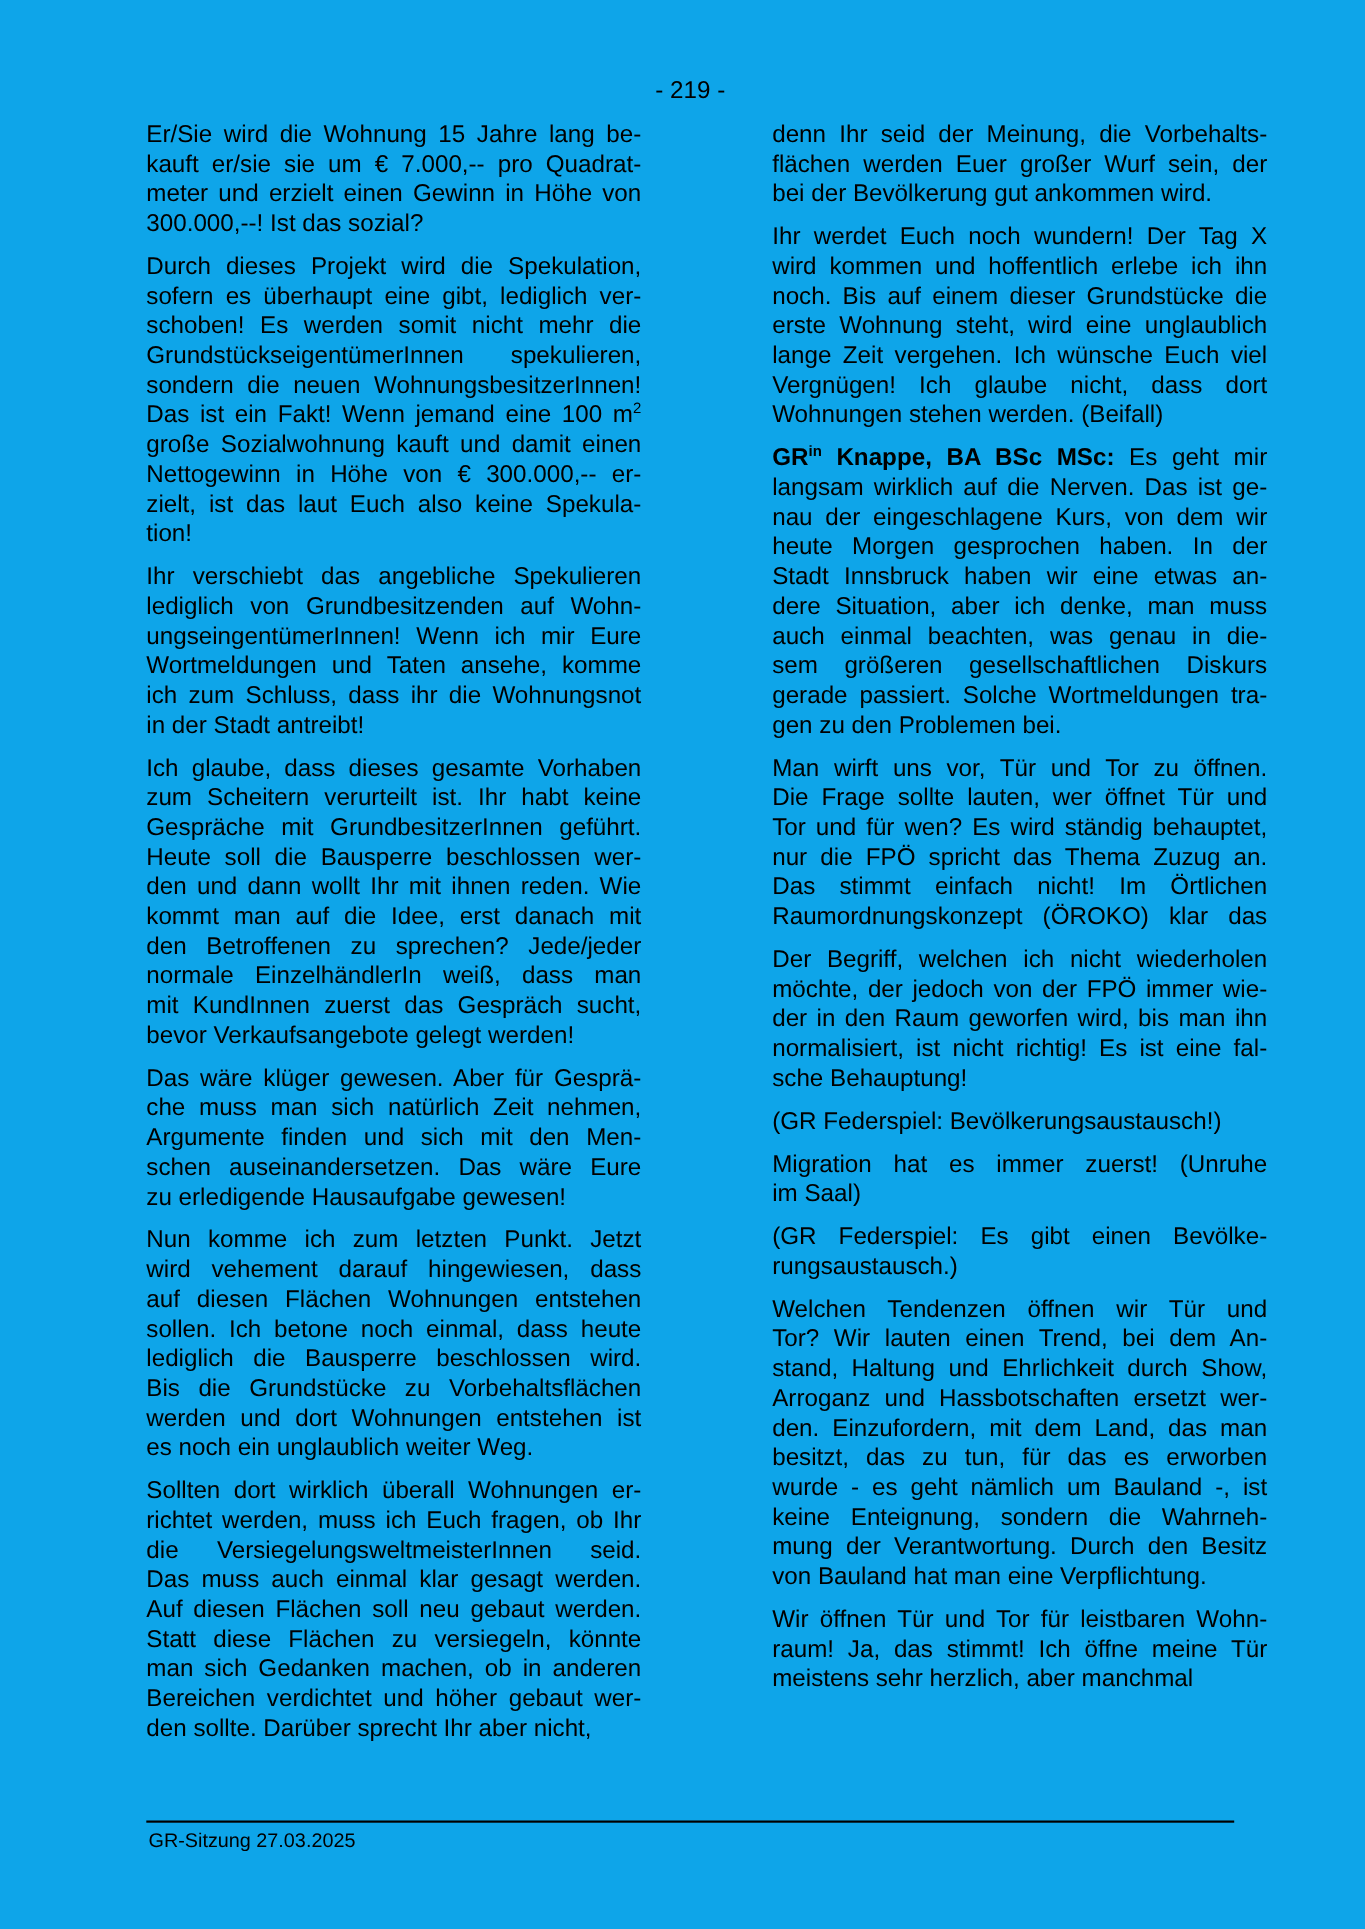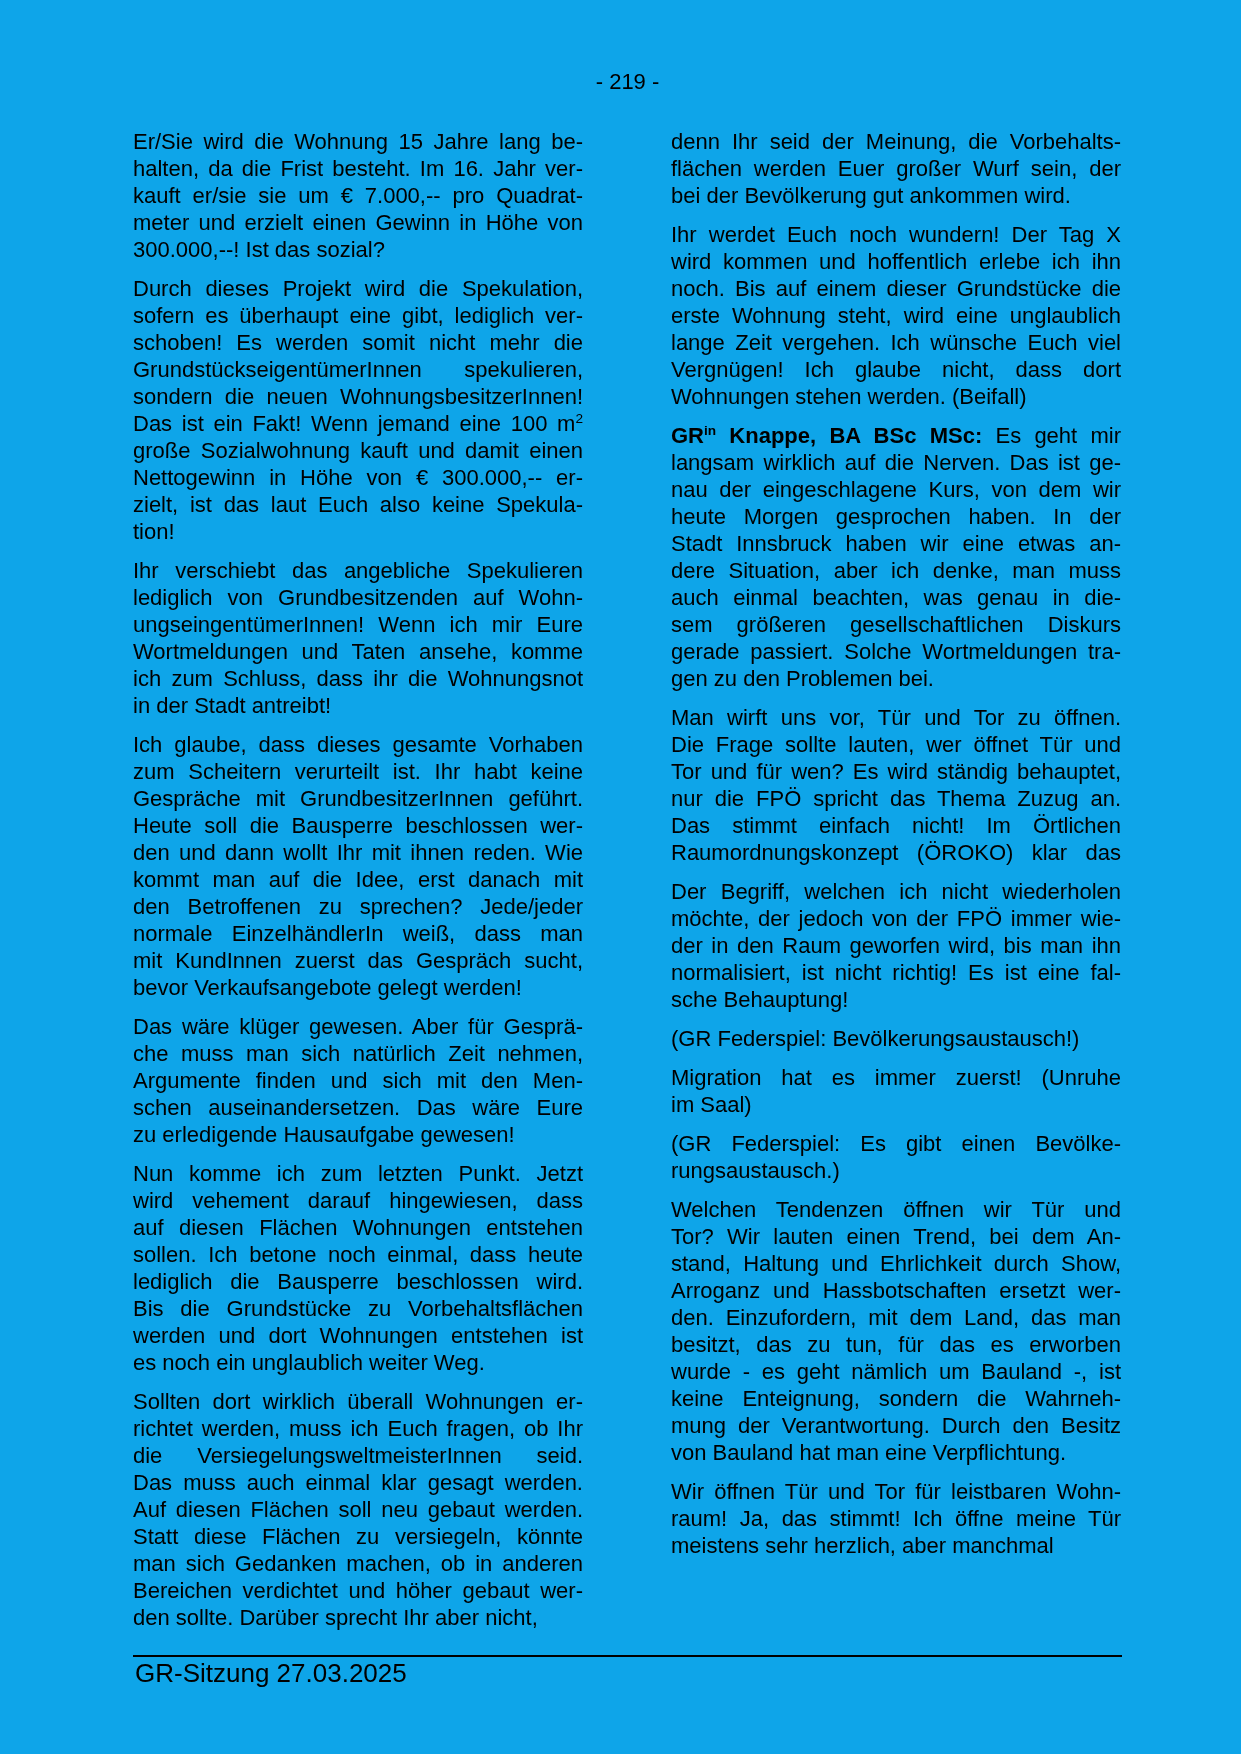--- a/index.html
+++ b/index.html
@@ -21,25 +21,25 @@
     top: 68px;
     left: 133px;
     width: 989px;
     text-align: center;
     font-size: 22px;
     line-height: 27px;
     white-space: pre;
   }
   .columns {
     position: absolute;
-    top: 128px;
+    top: 108px;
     left: 133px;
     width: 989px;
     display: flex;
-    gap: 88px;
+    gap: 119px;
   }
   .col {
     width: 450px;
     flex: 0 0 450px;
   }
   .para {
     margin: 0 0 12px 0;
     font-size: 22px;
     line-height: 27px;
   }
@@ -61,35 +61,34 @@
     top: 1655px;
     left: 133px;
     width: 989px;
     height: 0;
     border-top: 2px solid #000000;
   }
   .footer-label {
     position: absolute;
     top: 1660px;
     left: 135px;
-    font-size: 26px;
+    font-size: 18px;
     line-height: 26px;
   }
 </style>
 </head>
 <body>
 
 <div class="page">
   <div class="page-number">- 219 -</div>
 
   <div class="columns">
     <div class="col">
         <div class="para">
           <div class="line">Er/Sie wird die Wohnung 15 Jahre lang be-</div>
-          <div class="line">halten, da die Frist besteht. Im 16. Jahr ver-</div>
           <div class="line">kauft er/sie sie um € 7.000,-- pro Quadrat-</div>
           <div class="line">meter und erzielt einen Gewinn in Höhe von</div>
           <div class="line last">300.000,--! Ist das sozial?</div>
         </div>
         <div class="para">
           <div class="line">Durch dieses Projekt wird die Spekulation,</div>
           <div class="line">sofern es überhaupt eine gibt, lediglich ver-</div>
           <div class="line">schoben! Es werden somit nicht mehr die</div>
           <div class="line">GrundstückseigentümerInnen spekulieren,</div>
           <div class="line">sondern die neuen WohnungsbesitzerInnen!</div>

